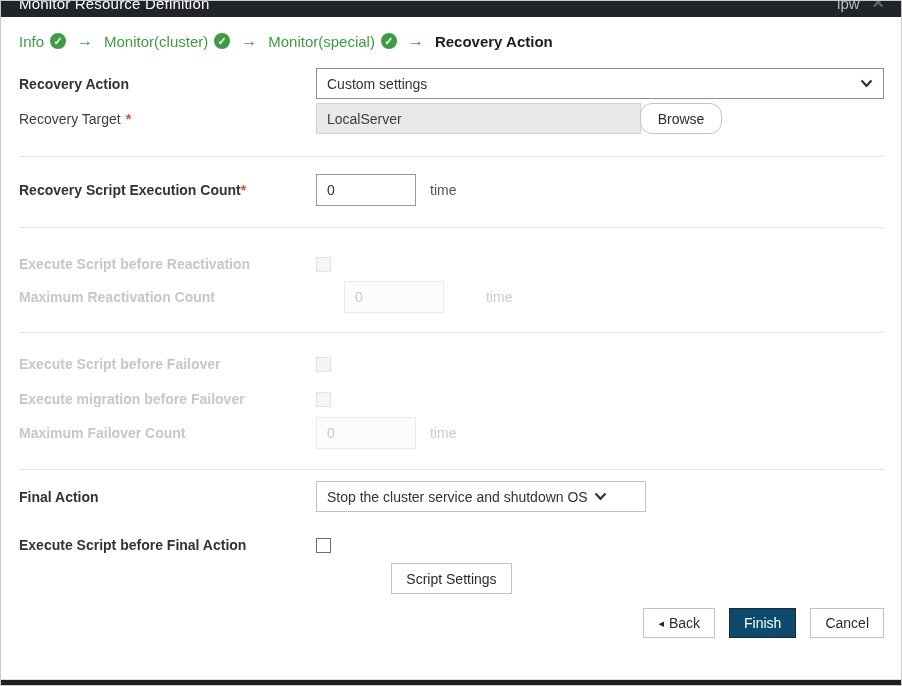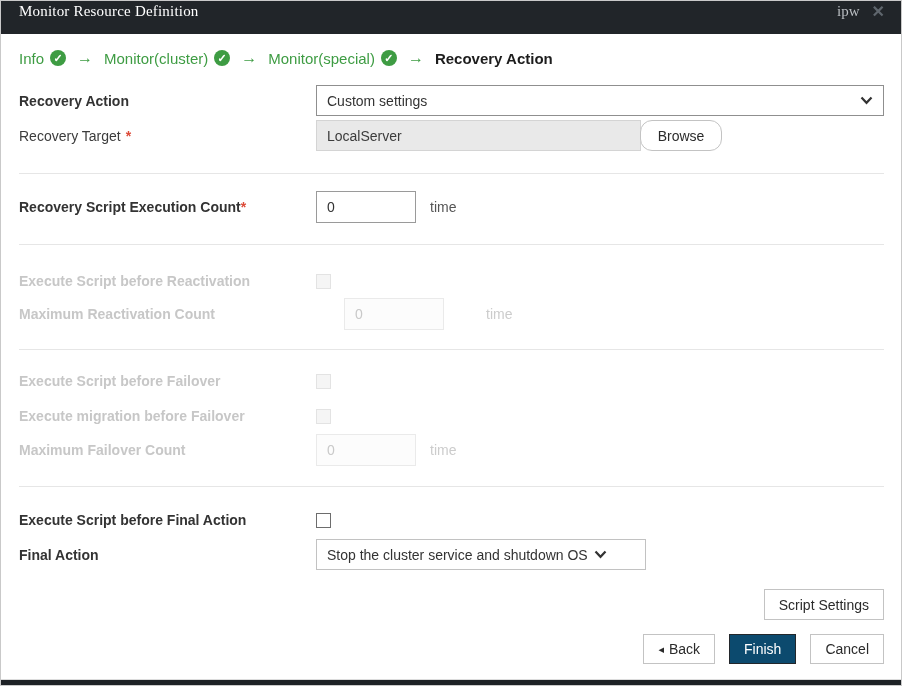--- a/index.html
+++ b/index.html
@@ -9,25 +9,24 @@
   .dialog {
     position: relative;
     width: 902px; height: 686px;
     background: #fff;
     border: 1px solid #c9c9c9;
     overflow: hidden;
   }
 
   
   .titlebar {
-    height: 33px;
+    height: 16px;
     background: #212529;
     display: flex; align-items: center;
     padding: 0 16px 12px 18px;
-    font-family: Liberation Serif, serif;
   }
   .titlebar .title { color: #fff; font-size: 15px; letter-spacing: .2px; }
   .titlebar .tb-right { margin-left: auto; display: flex; align-items: center; gap: 12px; }
   .titlebar .win-tag { color: #b9bdc1; font-size: 15px; }
   .titlebar .close { color: #5f666d; font-size: 16px; font-weight: bold; cursor: pointer; line-height: 1; }
 
   
   .content { padding: 0 17px 0 18px; }
 
   
@@ -119,21 +118,21 @@
   .row-rt   { margin-top: 4px;  }
   .row-cnt  { margin-top: 17px; }
   .row-esbr { margin-top: 28px; }
   .row-mrc  { margin-top: 9px; gap: 28px;  }
   .row-esbf { margin-top: 23px; }
   .row-embf { margin-top: 19px; }
   .row-mfc  { margin-top: 10px; }
   .row-esfa { margin-top: 25px; }
   .row-fa   { margin-top: 11px; }
 
-  .row-ss  { margin-top: 19px; justify-content: flex-end; }
+  .row-ss  { margin-top: 10px; justify-content: center; }
   .row-nav { margin-top: 14px; justify-content: flex-end; gap: 14px; }
   .row-nav .btn { height: 30px; min-width: 58px; }
 
   .bottombar {
     position: absolute; left: 0; right: 0; bottom: 0;
     height: 6px; background: #1d2125; border-top: 1px solid #dcdcdc;
   }
 </style>
 </head>
 <body>
@@ -221,35 +220,35 @@
     </div>
 
     <div class="row row-mfc">
       <span class="label disabled">Maximum Failover Count</span>
       <input class="txt off" disabled="" value="0" style="">
       <span class="unit disabled">time</span>
     </div>
 
     <div class="divider d4"></div>
 
-    <div class="row row-esfa">
-      <span class="label bold">Execute Script before Final Action</span>
-      <span class="checkbox"></span>
-    </div>
-
     <div class="row row-fa">
       <span class="label bold">Final Action</span>
       <div class="select fa">
         <span>Stop the cluster service and shutdown OS</span>
         <svg class="chev" width="13" height="9" viewBox="0 0 13 9">
             <path d="M1.5 1.5 L6.5 6.8 L11.5 1.5" fill="none" stroke="#333" stroke-width="2.2"></path>
           </svg>
       </div>
     </div>
 
+    <div class="row row-esfa">
+      <span class="label bold">Execute Script before Final Action</span>
+      <span class="checkbox"></span>
+    </div>
+
     <div class="row row-ss">
       <button class="btn">Script Settings</button>
     </div>
 
     <div class="row row-nav">
       <button class="btn">
           <span class="back-tri">◂</span>
           <span>Back</span>
         </button>
       <button class="btn dark">Finish</button>

